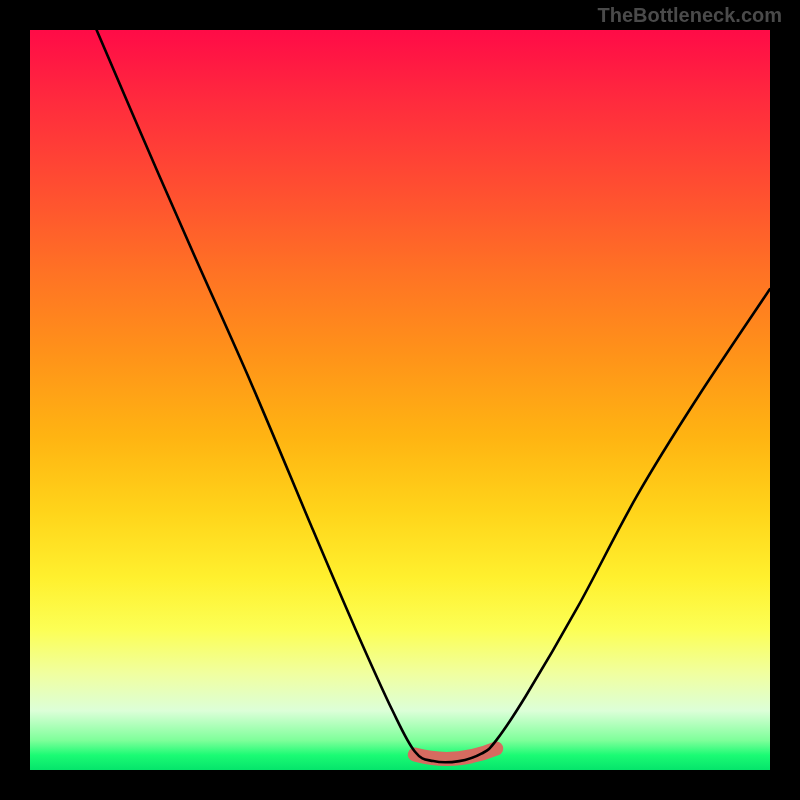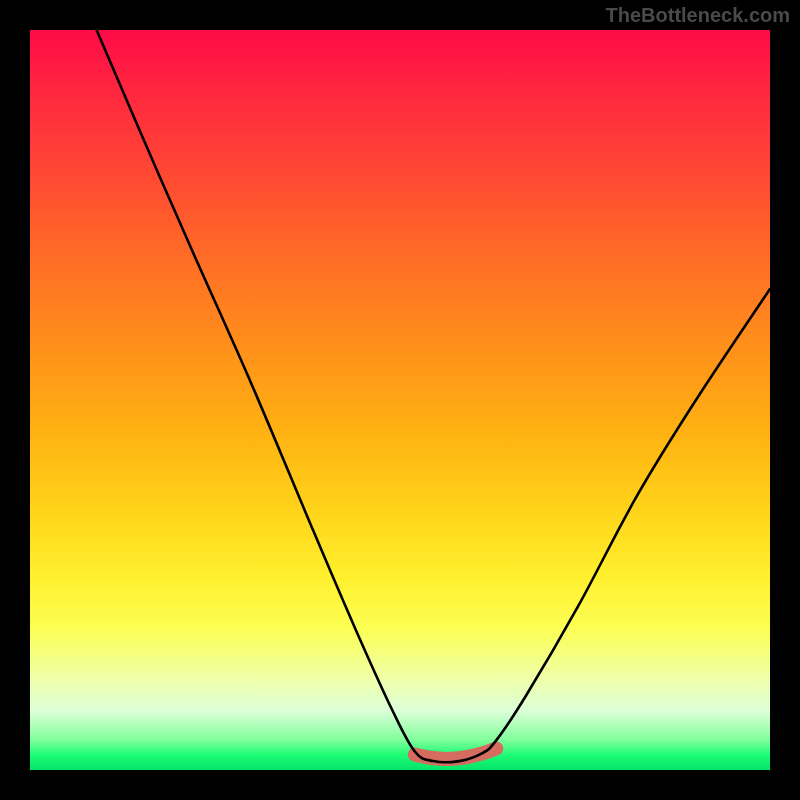--- a/index.html
+++ b/index.html
@@ -7,21 +7,21 @@
     width: 800px;
     height: 800px;
     background: #000;
     position: relative;
     font-family: Arial, Helvetica, sans-serif;
     overflow: hidden;
   }
   .watermark {
     position: absolute;
     top: 4px;
-    right: 10px;
+    right: 18px;
     color: #4a4a4a;
     font-size: 20px;
     font-weight: 600;
     z-index: 10;
   }
   .plot {
     position: absolute;
     left: 30px;
     top: 30px;
     width: 740px;

